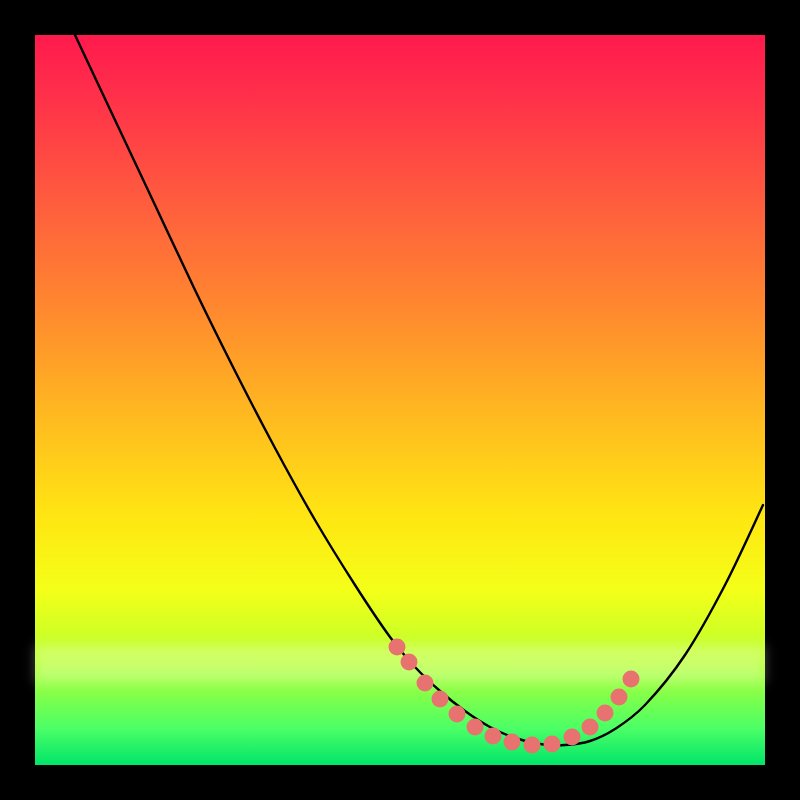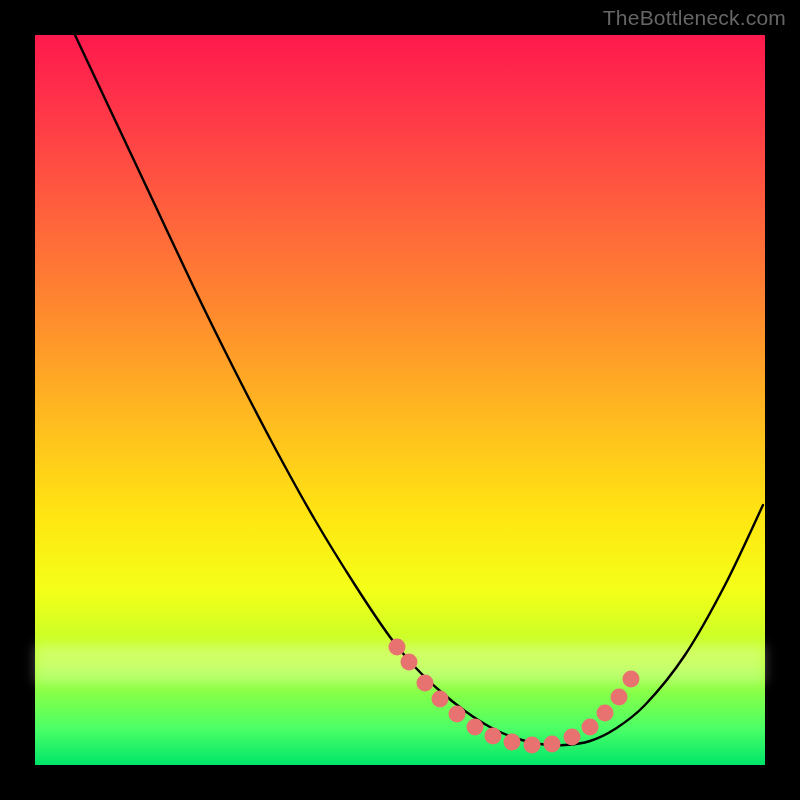--- a/index.html
+++ b/index.html
@@ -68,21 +68,20 @@
     top: 0;
     width: 730px;
     height: 730px;
   }
 </style>
 </head>
 <body>
 
 <div class="stage">
 
-  <div class="watermark">TheBottleneck.com</div>
 
   <div class="plot">
     <div class="gradient"></div>
     <div class="haze"></div>
 
     <svg class="curve" viewBox="0 0 730 730" preserveAspectRatio="none">
       <path id="curve-path" fill="none" stroke="#000" stroke-width="2.4" stroke-linecap="round" stroke-linejoin="round" d="M 40 0 C 46.7 14.2 66.7 56.7 80 85 C 93.3 113.3 106.7 141.7 120 170 C 133.3 198.3 146.7 227.3 160 255 C 173.3 282.7 186.7 309.7 200 336 C 213.3 362.3 226.7 388.2 240 413 C 253.3 437.8 266.7 462.2 280 485 C 293.3 507.8 307.5 530.5 320 550 C 332.5 569.5 345.0 588.3 355 602 C 365.0 615.7 371.7 623.0 380 632 C 388.3 641.0 396.7 648.7 405 656 C 413.3 663.3 421.7 670.0 430 676 C 438.3 682.0 446.7 687.5 455 692 C 463.3 696.5 471.7 700.2 480 703 C 488.3 705.8 496.7 707.8 505 709 C 513.3 710.2 521.7 710.5 530 710 C 538.3 709.5 546.7 708.7 555 706 C 563.3 703.3 570.8 700.0 580 694 C 589.2 688.0 598.3 682.3 610 670 C 621.7 657.7 636.7 640.0 650 620 C 663.3 600.0 677.0 575.0 690 550 C 703.0 525.0 721.7 483.3 728 470 "></path>
       <g id="dots">
           <circle cx="362" cy="612" r="8.5" fill="#e8726f"></circle>
           <circle cx="374" cy="627" r="8.5" fill="#e8726f"></circle>

